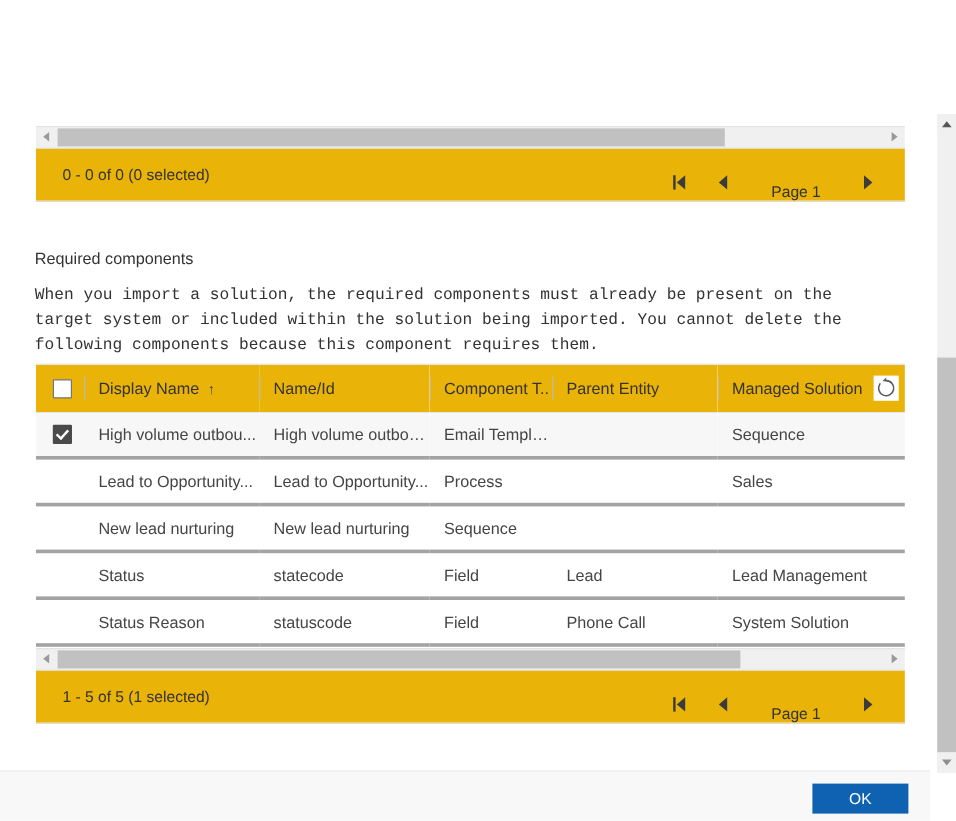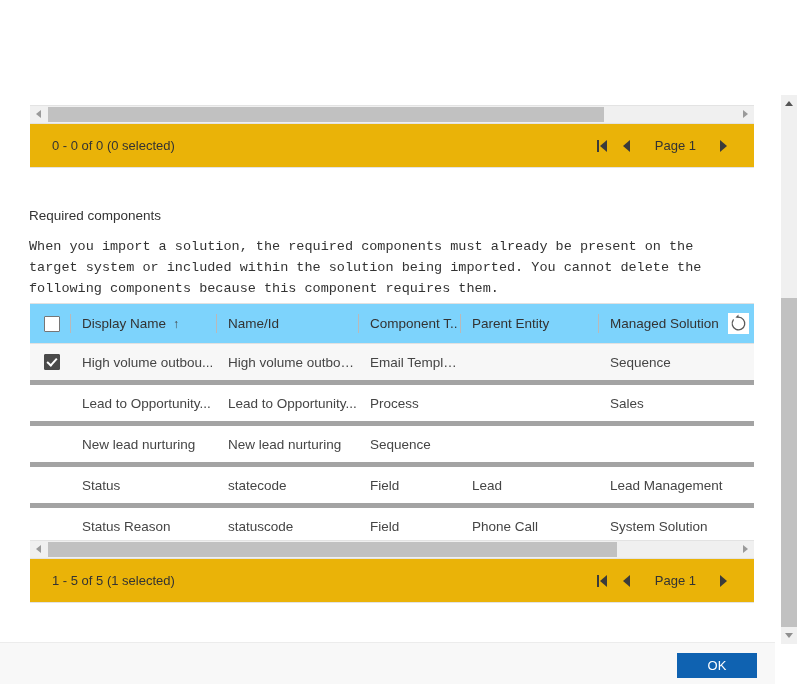--- a/index.html
+++ b/index.html
@@ -170,22 +170,22 @@
     font-size: 13px;
     color: #333333;
     white-space: nowrap;
   }
   .pager-nav {
     position: absolute;
     right: 18px;
     top: 0;
     height: 43px;
     display: flex;
-    align-items: center;
-    gap: 0;
+    align-items: flex-end;
+    gap: 12px;
   }
   .pager-btn {
     width: 24px;
     height: 30px;
     border: none;
     background: transparent;
     cursor: pointer;
     position: relative;
     padding: 0;
   }
@@ -248,21 +248,21 @@
 
   
   .grid-table {
     width: 724px;
     border-collapse: collapse;
     table-layout: fixed;
     background: #ffffff;
   }
   .grid-table thead th {
     height: 39px;
-    background: #7dd3fc;
+    background: #eab308;
     border-bottom: 1px solid #e1e1e1;
     border-top: 1px solid #e1e1e1;
     font-weight: 400;
     font-size: 13.5px;
     color: #333333;
     text-align: left;
     padding: 0;
     position: relative;
     vertical-align: middle;
     white-space: nowrap;
@@ -321,21 +321,21 @@
     right: 5px;
     top: 9px;
     width: 21px;
     height: 21px;
     background: #ffffff;
     cursor: pointer;
   }
 
   .grid-table tbody td {
     height: 36px;
-    border-bottom: 5px solid #a3a3a3;
+    border-bottom: 3px solid #a3a3a3;
     font-size: 13.5px;
     color: #454545;
     padding: 0 0 0 12px;
     vertical-align: middle;
     white-space: nowrap;
     overflow: hidden;
     text-overflow: ellipsis;
   }
   .grid-table tbody tr.selected td {
     background: #f7f7f7;

